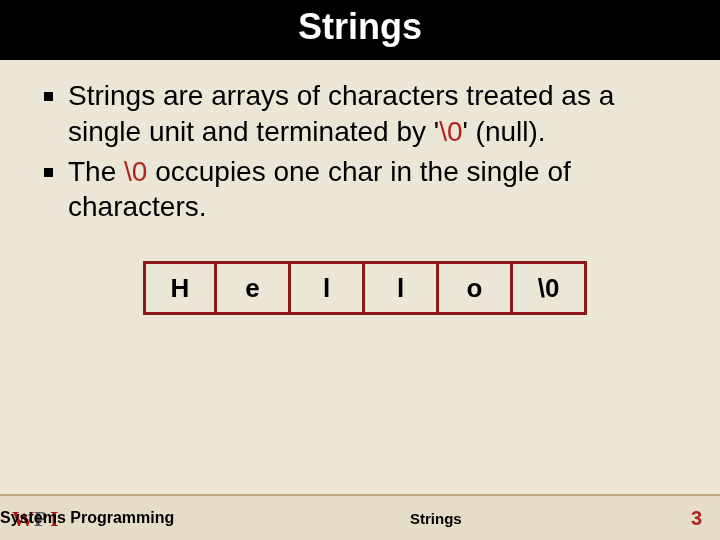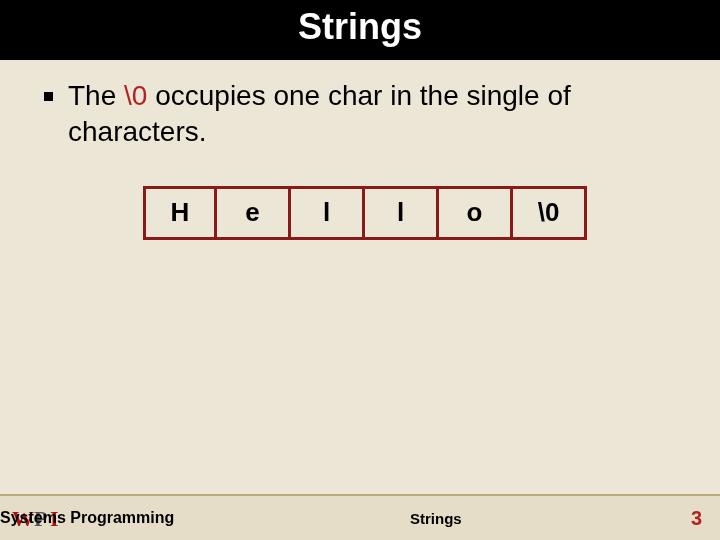--- a/index.html
+++ b/index.html
@@ -107,20 +107,23 @@
 </head>
 <body>
 
 <div class="title-bar">
   <h1>Strings</h1>
 </div>
 
 <div class="content">
   <ul class="bullet-list">
     <li>
+      <span>Strings are arrays of characters treated as a single unit and terminated by '</span><span class="hl">\0</span><span>' (null).</span>
+    </li>
+    <li>
       <span>The </span><span class="hl">\0</span><span> occupies one char in the single of characters.</span>
     </li>
   </ul>
 
   <div class="array-row">
     <div class="array-cell">H</div>
     <div class="array-cell">e</div>
     <div class="array-cell">l</div>
     <div class="array-cell">l</div>
     <div class="array-cell">o</div>

